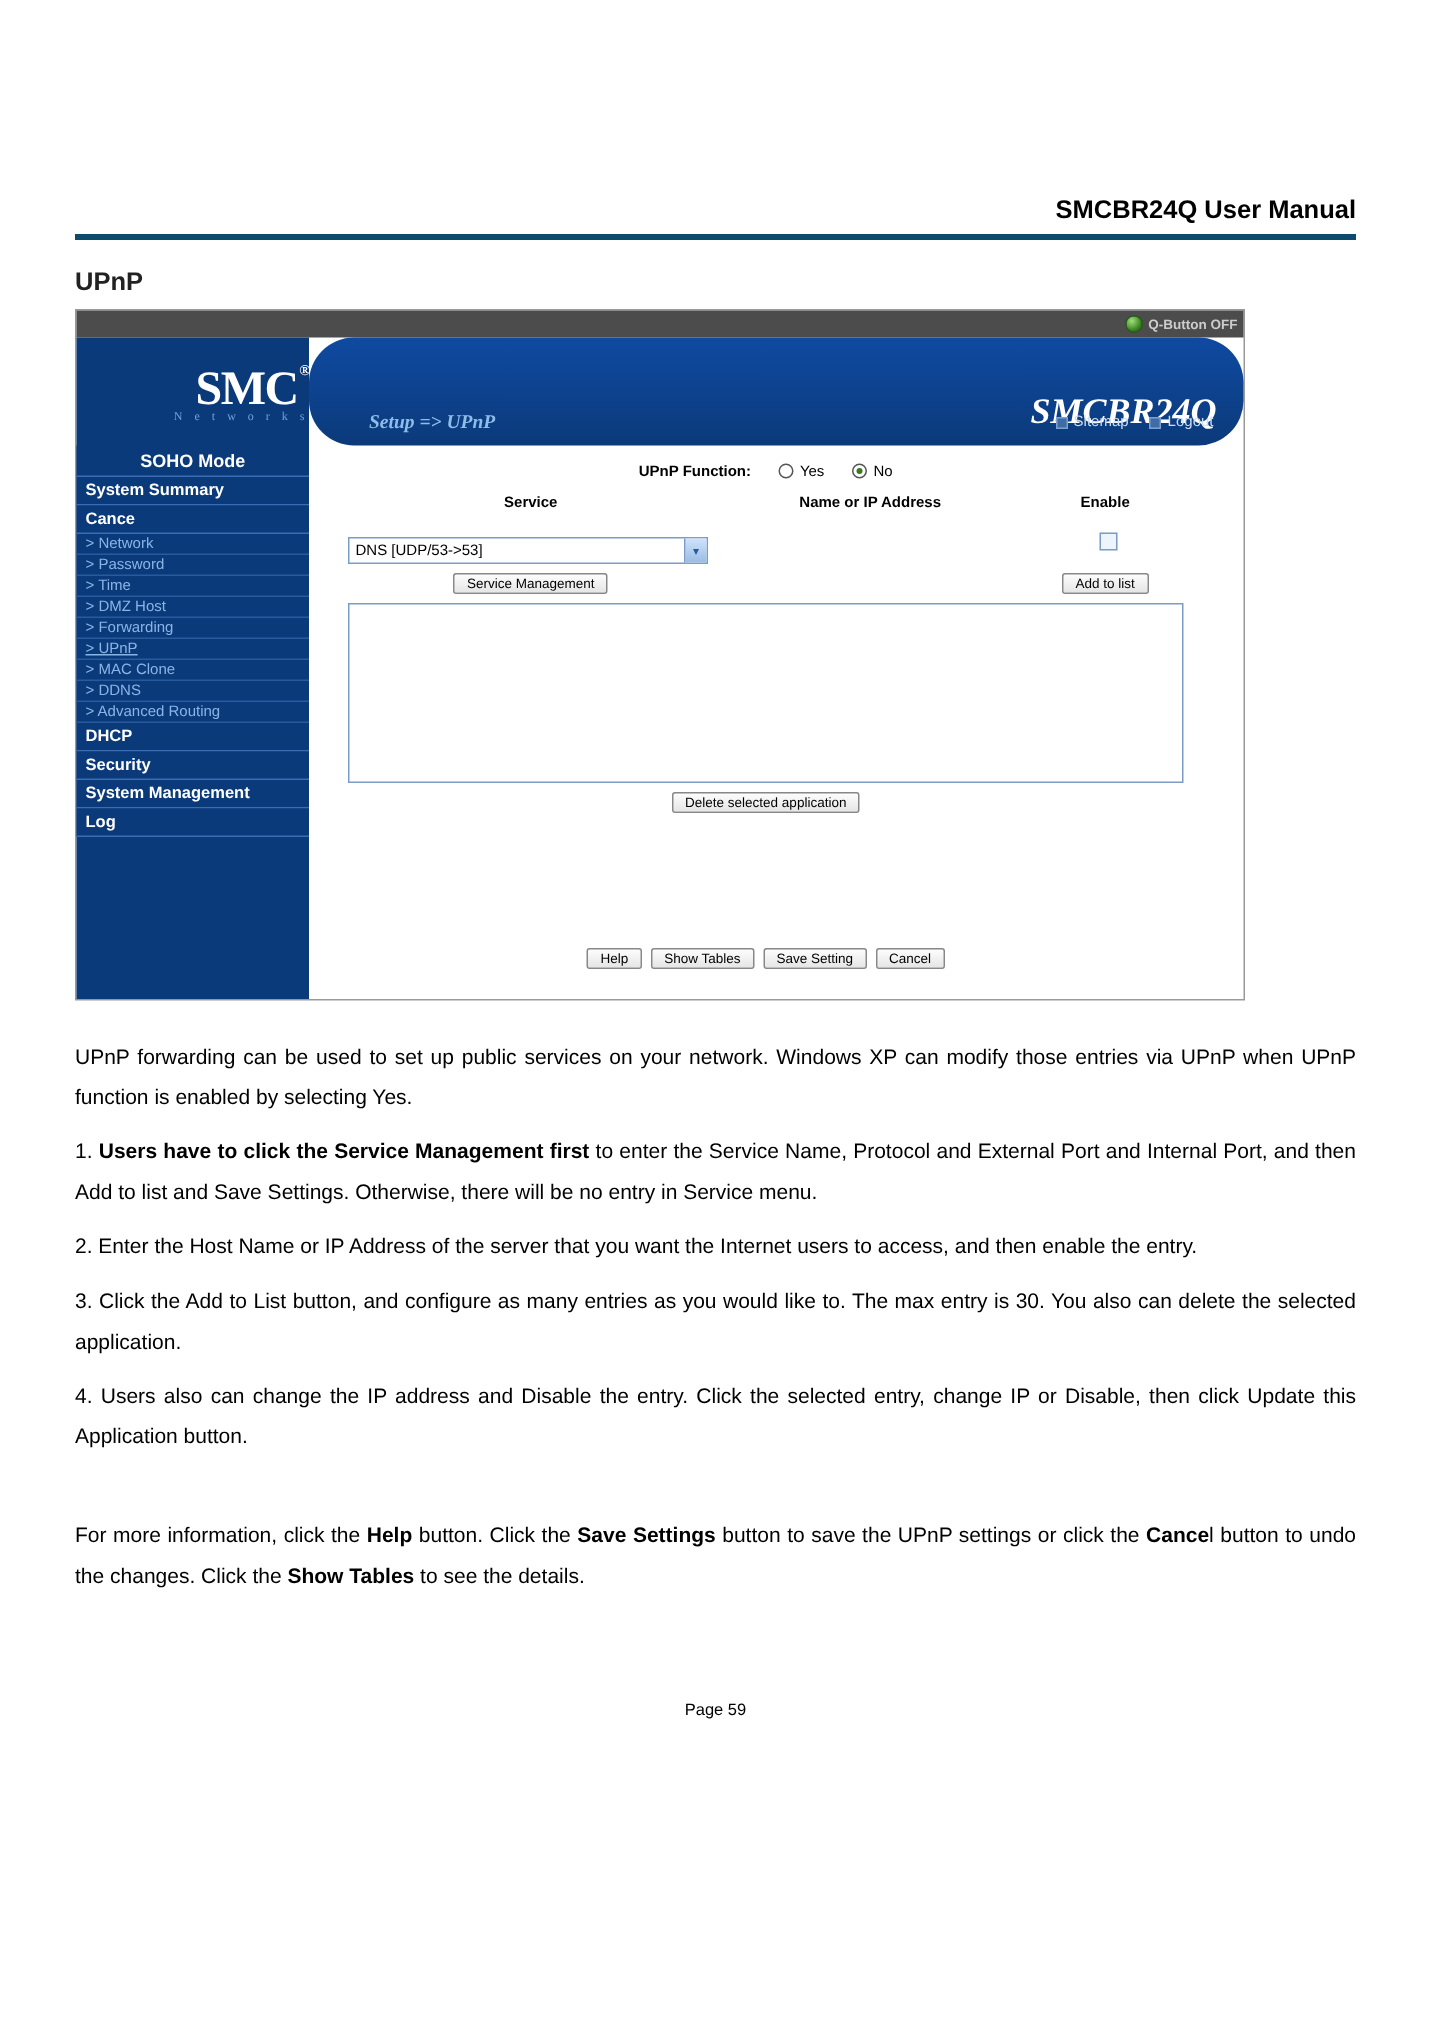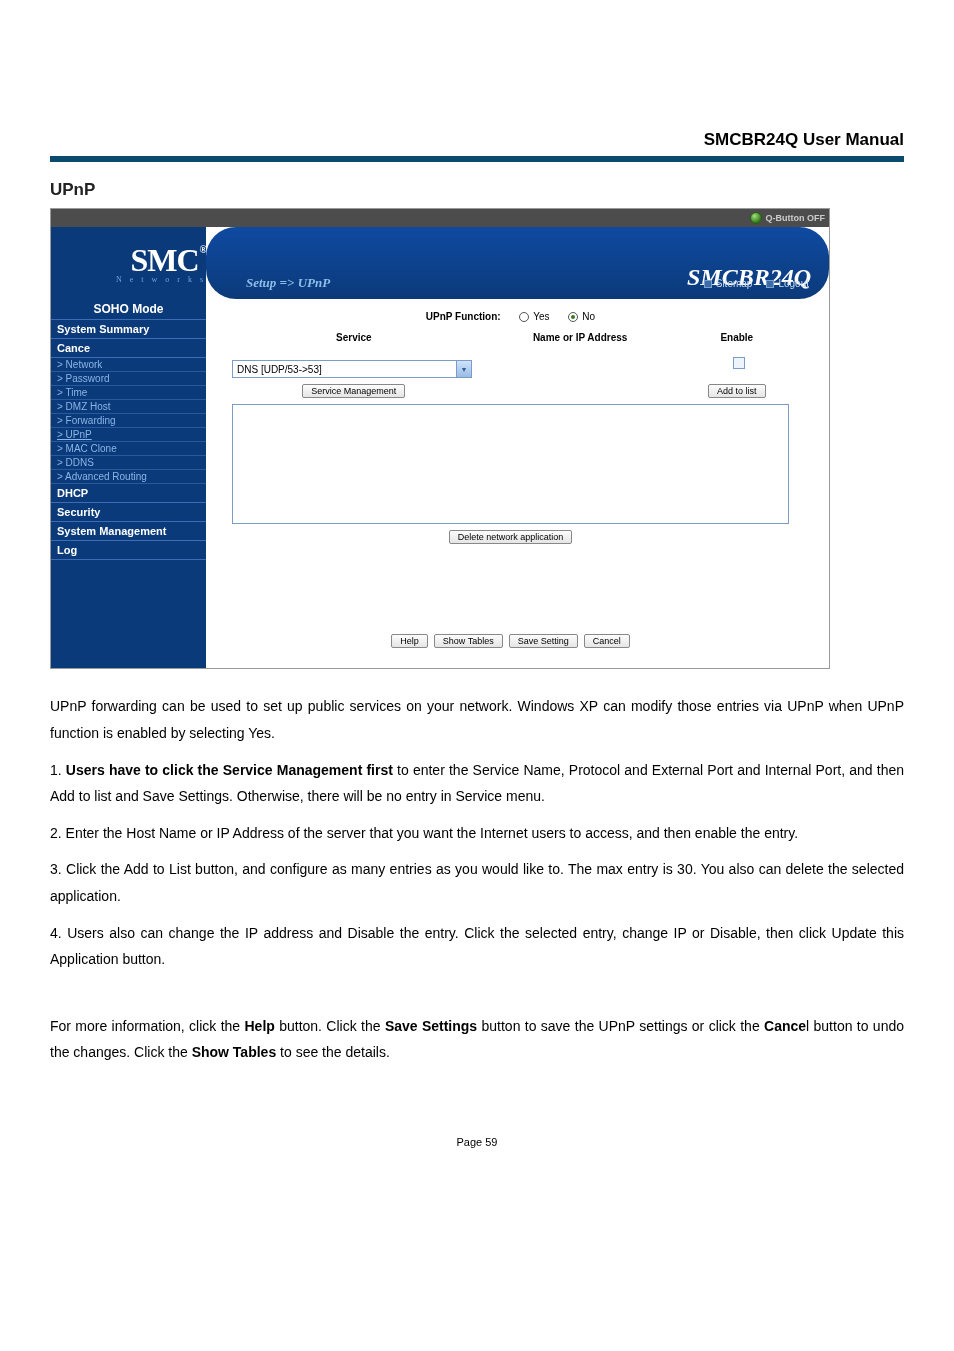--- a/index.html
+++ b/index.html
@@ -9,21 +9,21 @@
     background: #fff;
     width: 954px;
     padding: 130px 50px 40px 50px;
   }
   .doc-header {
     text-align: right;
     font-family: Arial, sans-serif;
     font-weight: bold;
     font-size: 17px;
     padding-bottom: 6px;
-    border-bottom: 6px solid #0c4a6e;
+    border-bottom: 4px solid #0c4a6e;
     margin-bottom: 18px;
   }
   .section-title {
     font-weight: bold;
     font-size: 17px;
     margin-bottom: 8px;
     color: #222;
   }
   .router-shot {
     width: 780px;
@@ -283,21 +283,21 @@
           </span>
           <span style="flex:1.2"></span>
           <span style="flex:.6; display:flex; justify-content:center;">
             <span class="btn-mock">Add to list</span>
           </span>
         </div>
 
         <div class="listbox"></div>
 
         <div class="center-row">
-          <span class="btn-mock">Delete network application</span>
+          <span class="btn-mock">Delete selected application</span>
         </div>
 
         <div class="bot-btn-row">
           <span class="btn-mock">Help</span>
           <span class="btn-mock">Show Tables</span>
           <span class="btn-mock">Save Setting</span>
           <span class="btn-mock">Cancel</span>
         </div>
       </div>
     </div>

